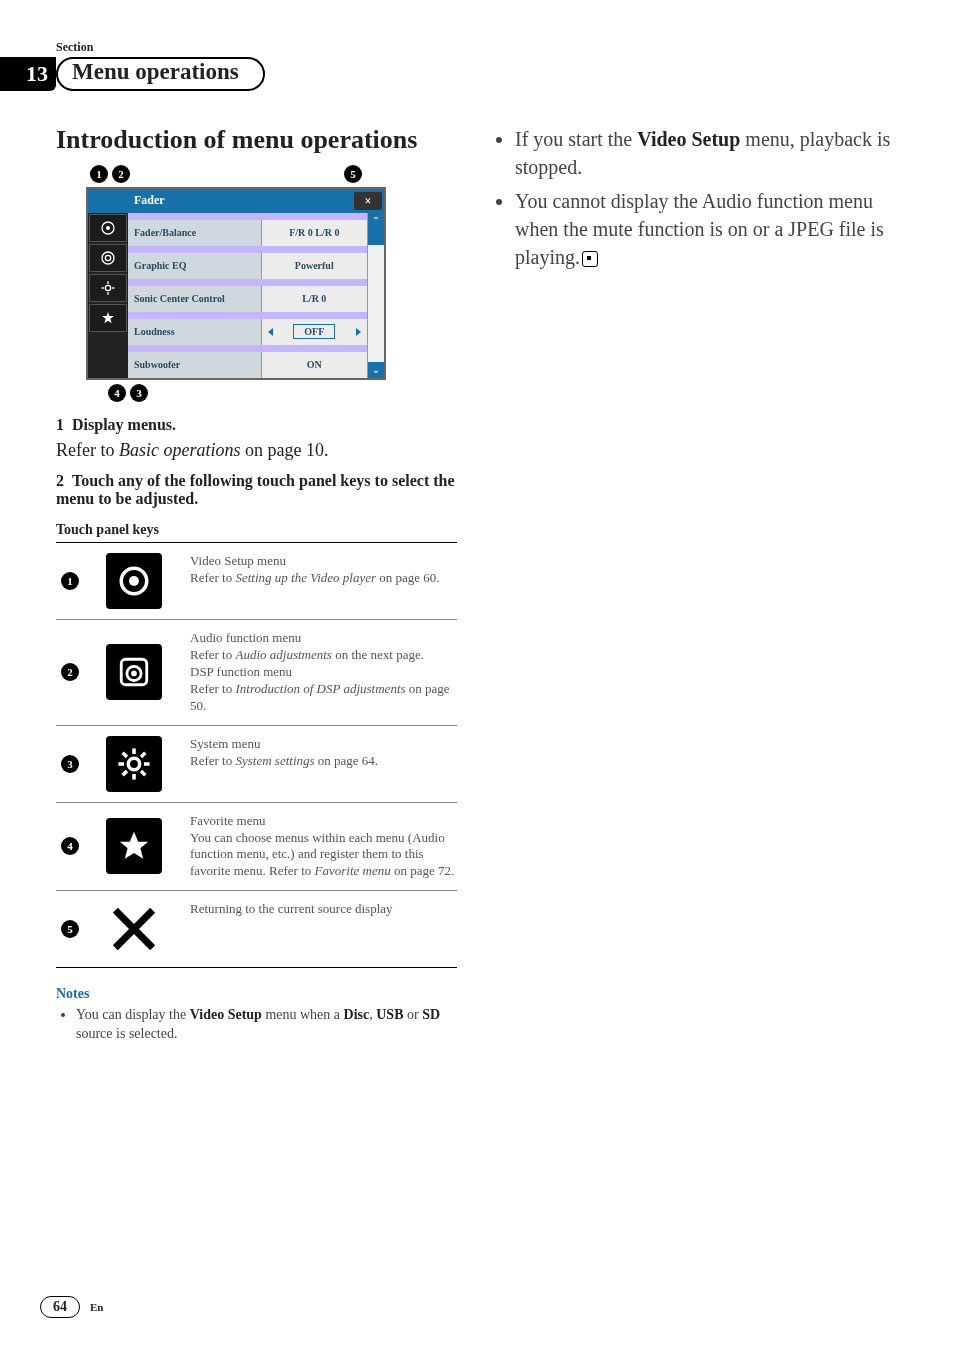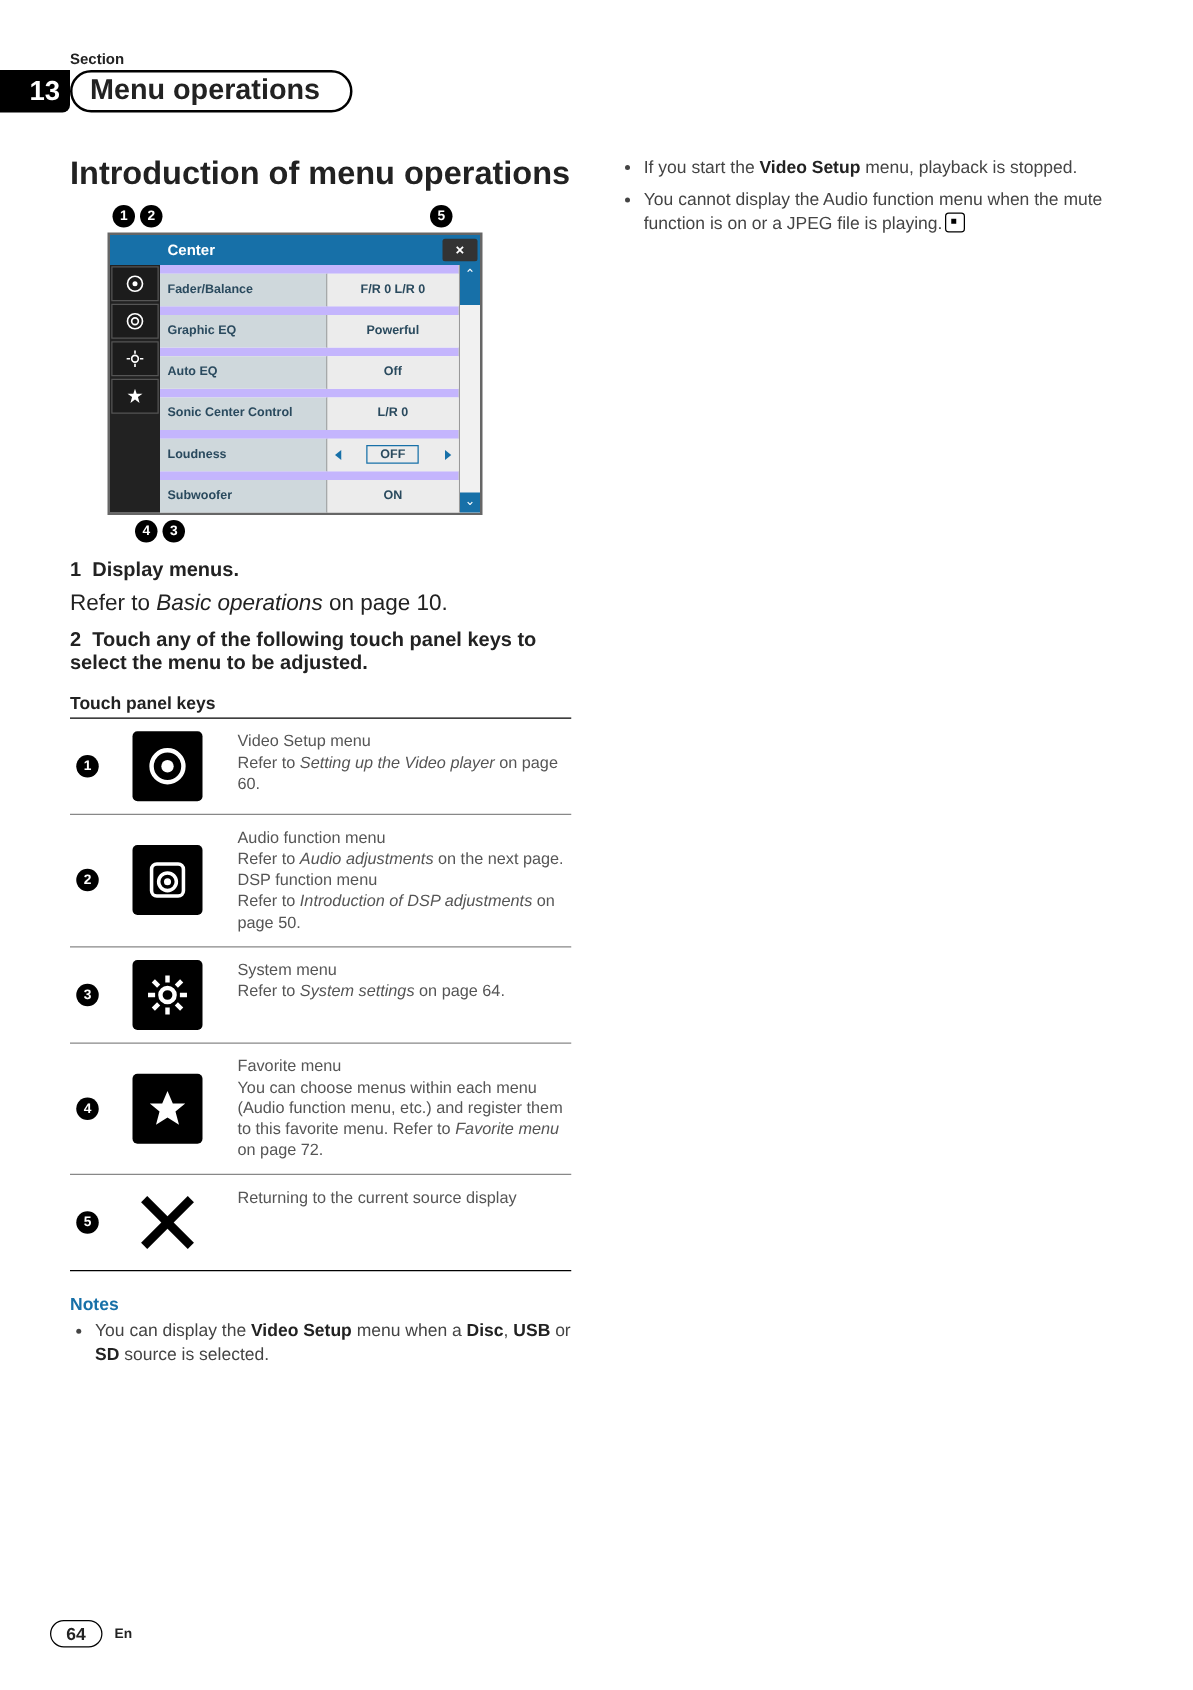--- a/index.html
+++ b/index.html
@@ -1,16 +1,16 @@
 <!DOCTYPE html>
 <html><head>
 <meta charset="utf-8">
 <style>
   html,body{margin:0;padding:0;background:#fff;font-family:Arial,Helvetica,sans-serif;color:#222;}
-  .page{width:954px;height:1352px;position:relative;box-sizing:border-box;padding:40px 56px 0 56px;}
+  .page{width:954px;height:1352px;position:relative;box-sizing:border-box;padding:40px 56px 0 56px;font-family:Liberation Serif, serif;}
   .section-label{font-size:12px;font-weight:bold;margin-bottom:2px;}
   .header-bar{position:relative;height:34px;}
   .badge{position:absolute;left:-56px;top:0;width:56px;height:34px;background:#000;color:#fff;font-weight:bold;font-size:22px;text-align:right;padding-right:8px;box-sizing:border-box;line-height:34px;border-radius:0 0 6px 0;}
   .chapter-frame{display:inline-block;border:2px solid #000;border-radius:18px;height:30px;line-height:26px;padding:0 24px 0 14px;margin-left:0;}
   .chapter-title{font-size:23px;font-weight:bold;}
 
   .columns{display:flex;gap:40px;margin-top:34px;}
   .col{flex:1;min-width:0;}
 
   h1.main{font-size:26px;font-weight:800;margin:0 0 10px 0;line-height:1.15;}
@@ -57,21 +57,21 @@
   .iconbox{width:56px;height:56px;background:#000;border-radius:4px;display:flex;align-items:center;justify-content:center;}
   .iconbox svg{width:34px;height:34px;}
   .iconplain{width:56px;height:56px;display:flex;align-items:center;justify-content:center;}
   .trow .desc{flex:1;font-size:13px;line-height:1.3;color:#555;padding-left:6px;}
 
   .notes-head{color:#1770a8;font-weight:bold;font-size:14px;margin-top:18px;}
   ul.notes{margin:4px 0 0 0;padding-left:20px;}
   ul.notes li{font-size:14px;line-height:1.35;color:#444;margin-bottom:4px;}
 
   .col2 ul{list-style:disc;padding-left:18px;margin:0;}
-  .col2 li{font-size:14px;line-height:1.4;color:#444;margin-bottom:6px;}
+  .col2 li{font-size:20px;line-height:1.4;color:#444;margin-bottom:6px;}
   .stop-icon{display:inline-block;vertical-align:-3px;width:14px;height:14px;border:1.5px solid #000;border-radius:3px;position:relative;margin-left:2px;}
   .stop-icon::after{content:"";position:absolute;left:4px;top:4px;width:4px;height:4px;background:#000;}
 
   .footer{position:absolute;left:40px;bottom:34px;display:flex;align-items:center;gap:10px;}
   .pagenum{border:1.5px solid #000;border-radius:14px;padding:2px 12px;font-weight:bold;font-size:14px;}
   .lang{font-size:11px;font-weight:bold;}
 
   b{font-weight:bold;color:#222;}
 </style>
 </head>
@@ -95,21 +95,21 @@
 
       <div class="menu-diagram">
         <div class="callouts-top" id="ct-top">
             <span class="callout" style="left: 4px;">1</span>
             <span class="callout" style="left: 26px;">2</span>
             <span class="callout" style="left: 258px;">5</span>
           </div>
         <div class="device">
           <div class="device-header">
             <div class="spacer"></div>
-            <div class="title">Center</div>
+            <div class="title">Fader</div>
             <div class="close">×</div>
           </div>
           <div class="device-body">
             <div class="side-icons">
               <div class="side">
                   <svg viewBox="0 0 24 24">
                     <circle cx="12" cy="12" r="9" fill="none" stroke="#fff" stroke-width="2"></circle>
                     <circle cx="12" cy="12" r="3" fill="#fff"></circle>
                   </svg>
                 </div>
@@ -137,24 +137,20 @@
                 </div>
             </div>
             <div class="rows" id="diagram-rows">
                 <div class="row">
                   <div class="name">Fader/Balance</div>
                   <div class="val">F/R 0  L/R 0</div>
                 </div>
                 <div class="row">
                   <div class="name">Graphic EQ</div>
                   <div class="val">Powerful</div>
-                </div>
-                <div class="row">
-                  <div class="name">Auto EQ</div>
-                  <div class="val">Off</div>
                 </div>
                 <div class="row">
                   <div class="name">Sonic Center Control</div>
                   <div class="val">L/R 0</div>
                 </div>
                 <div class="row">
                   <div class="name">Loudness</div>
                   <div class="val box">
                     <div class="tri l"></div>
                     <span>OFF</span>

